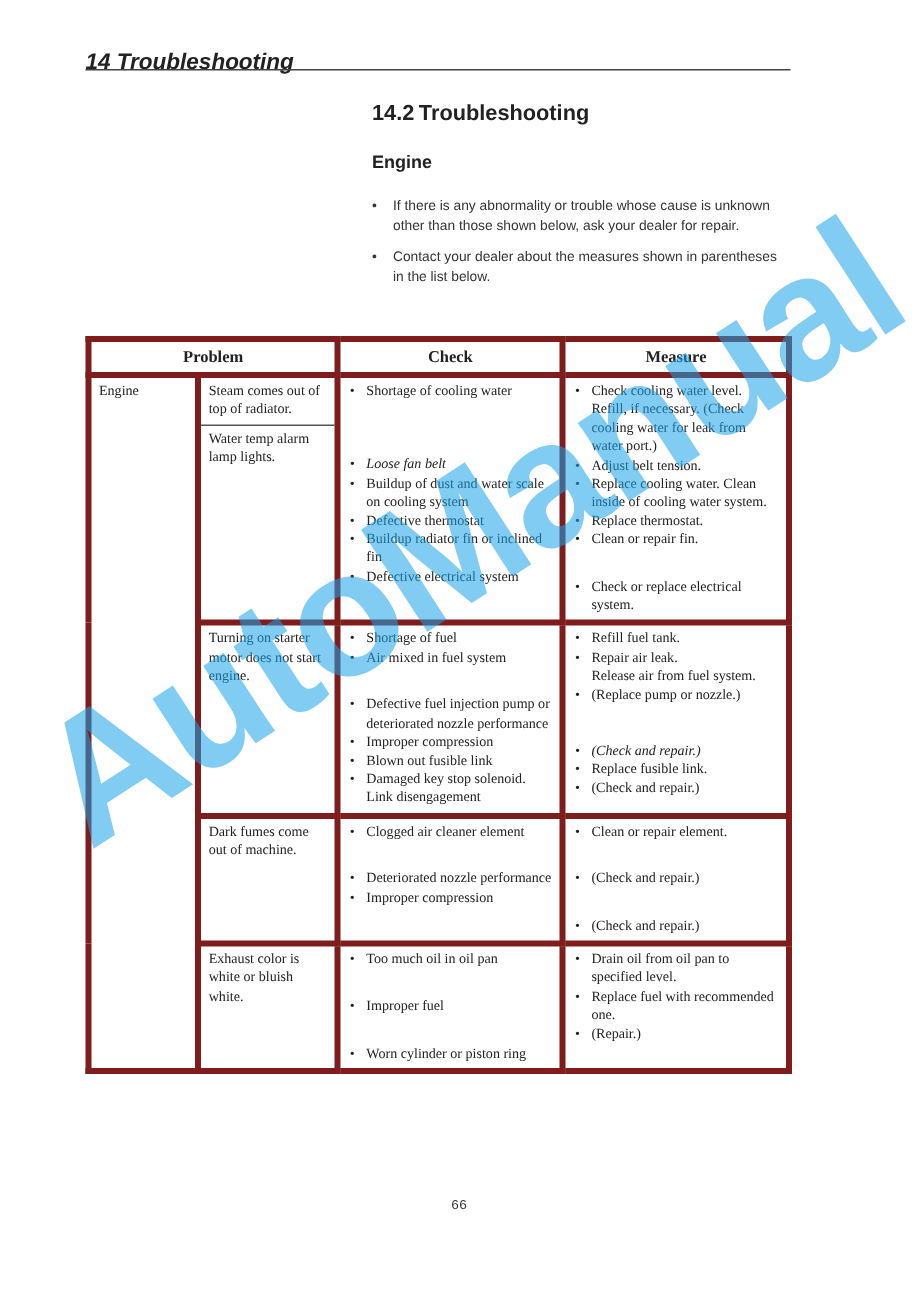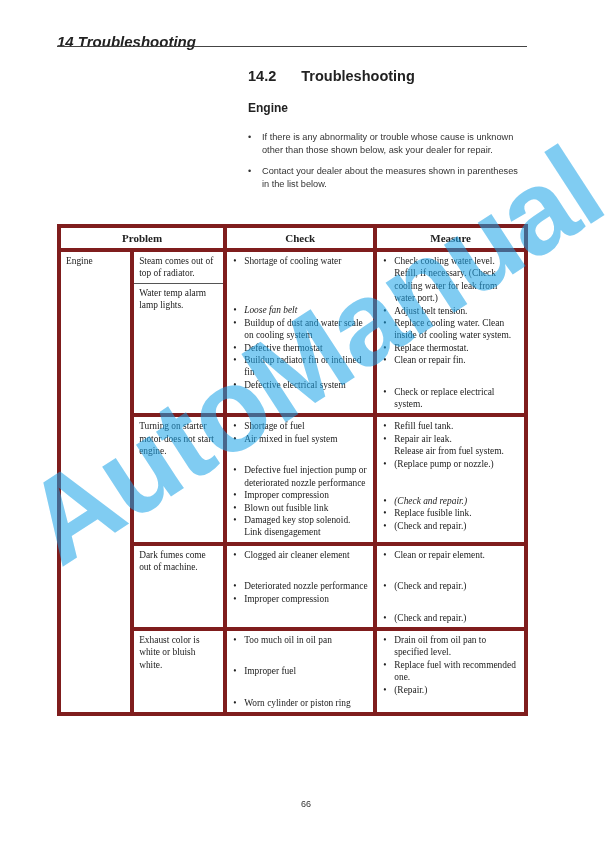--- a/index.html
+++ b/index.html
@@ -1,20 +1,20 @@
 <!DOCTYPE html>
 <html><head>
 <meta charset="utf-8">
 <style>
   html, body { margin:0; padding:0; background:#ffffff; }
   body { width:612px; height:866px; position:relative; overflow:hidden; font-family:"Liberation Serif", serif; color:#222; }
   .running-head { position:absolute; left:57px; top:33px; font-family:"Liberation Sans", sans-serif; font-size:15px; font-weight:bold; font-style:italic; color:#222; }
   .head-rule { position:absolute; left:57px; top:46px; width:470px; height:1px; background:#444; }
   .section-title { position:absolute; left:248px; top:68px; font-family:"Liberation Sans", sans-serif; font-size:14.5px; font-weight:bold; color:#222; }
-  .section-title .num { margin-right:25px;text-align:right; }
+  .section-title .num { margin-right:3px;text-align:right; }
   .sub-title { position:absolute; left:248px; top:101px; font-family:"Liberation Sans", sans-serif; font-size:12px; font-weight:bold; color:#222; }
   .notes { position:absolute; left:248px; top:131px; width:278px; margin:0; padding:0; list-style:none; font-family:"Liberation Sans", sans-serif; font-size:9.2px; line-height:13px; color:#333; }
   .notes li { position:relative; padding-left:14px; margin-bottom:8px; }
   .notes li::before { content:"\2022"; position:absolute; left:0; top:0; }
   table.tbl { position:absolute; left:57px; top:224px; width:471px; border-collapse:collapse; font-family:"Liberation Serif", serif; font-size:9.4px; line-height:12.4px; color:#222; }
   table.tbl td, table.tbl th { border:4px solid #7f1d1d; vertical-align:top; padding:3px 5px 3px 5px; }
   table.tbl { border:1.5px solid #333; }
   table.tbl th { font-size:11px; font-weight:bold; height:16px; vertical-align:middle; text-align:center; padding:2px 5px; }
   .col-a { width:62px; }
   .col-b { width:83px; }
@@ -23,21 +23,21 @@
   ul.b { margin:0; padding:0; list-style:none; }
   ul.b li { position:relative; padding-left:12px; }
   ul.b li::before { content:"\2022"; position:absolute; left:1px; top:0; }
   ul.b li.gap { margin-top:19px; }
   ul.b li.gap2 { margin-top:24.8px;font-style:italic; }
   ul.b li.nob::before { content:""; }
   .sub-cell { padding:0 !important;margin-left:28px; }
   .sub-cell .sub { padding:3px 5px; }
   .sub-cell .sub + .sub { border-top:1px solid #555; }
   .watermark { position:absolute; left:40px; top:300px; font-family:"Liberation Sans", sans-serif; font-weight:bold; font-size:118px; color:#1aa3e8; opacity:0.55; transform:rotate(-33deg); transform-origin:left bottom; white-space:nowrap; pointer-events:none; letter-spacing:-2px; top:455px; left:75px; }
-  .page-num { position:absolute; left:0; width:612px; top:799px; text-align:center; font-family:Liberation Sans, sans-serif; font-size:9px; color:#333; }
+  .page-num { position:absolute; left:0; width:612px; top:799px; text-align:center; font-family:Liberation Mono, monospace; font-size:9px; color:#333; }
 </style>
 </head>
 <body>
 
 <div class="running-head">14 Troubleshooting</div>
 <div class="head-rule"></div>
 
 <div class="section-title"><span class="num">14.2</span><span>Troubleshooting</span></div>
 <div class="sub-title">Engine</div>
 

